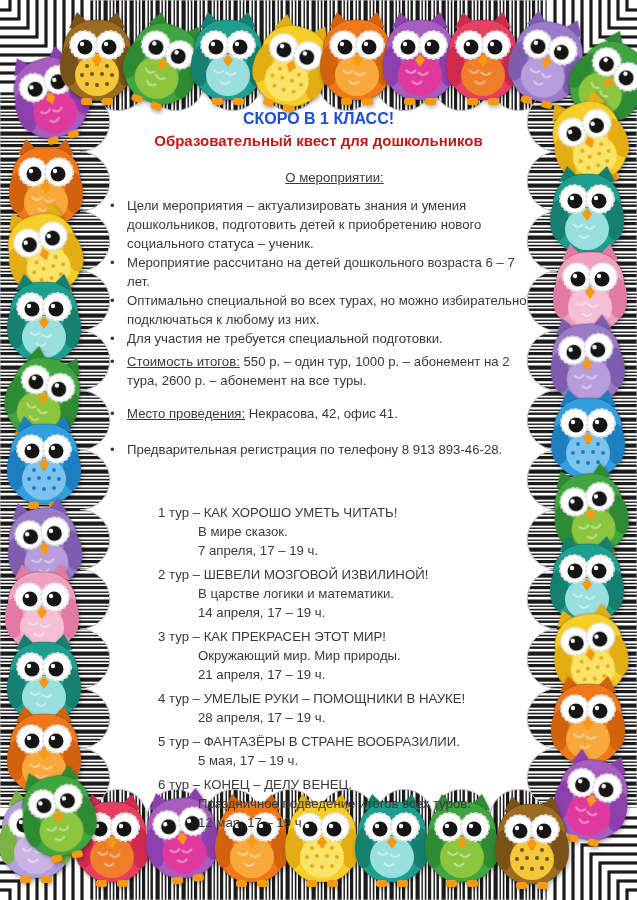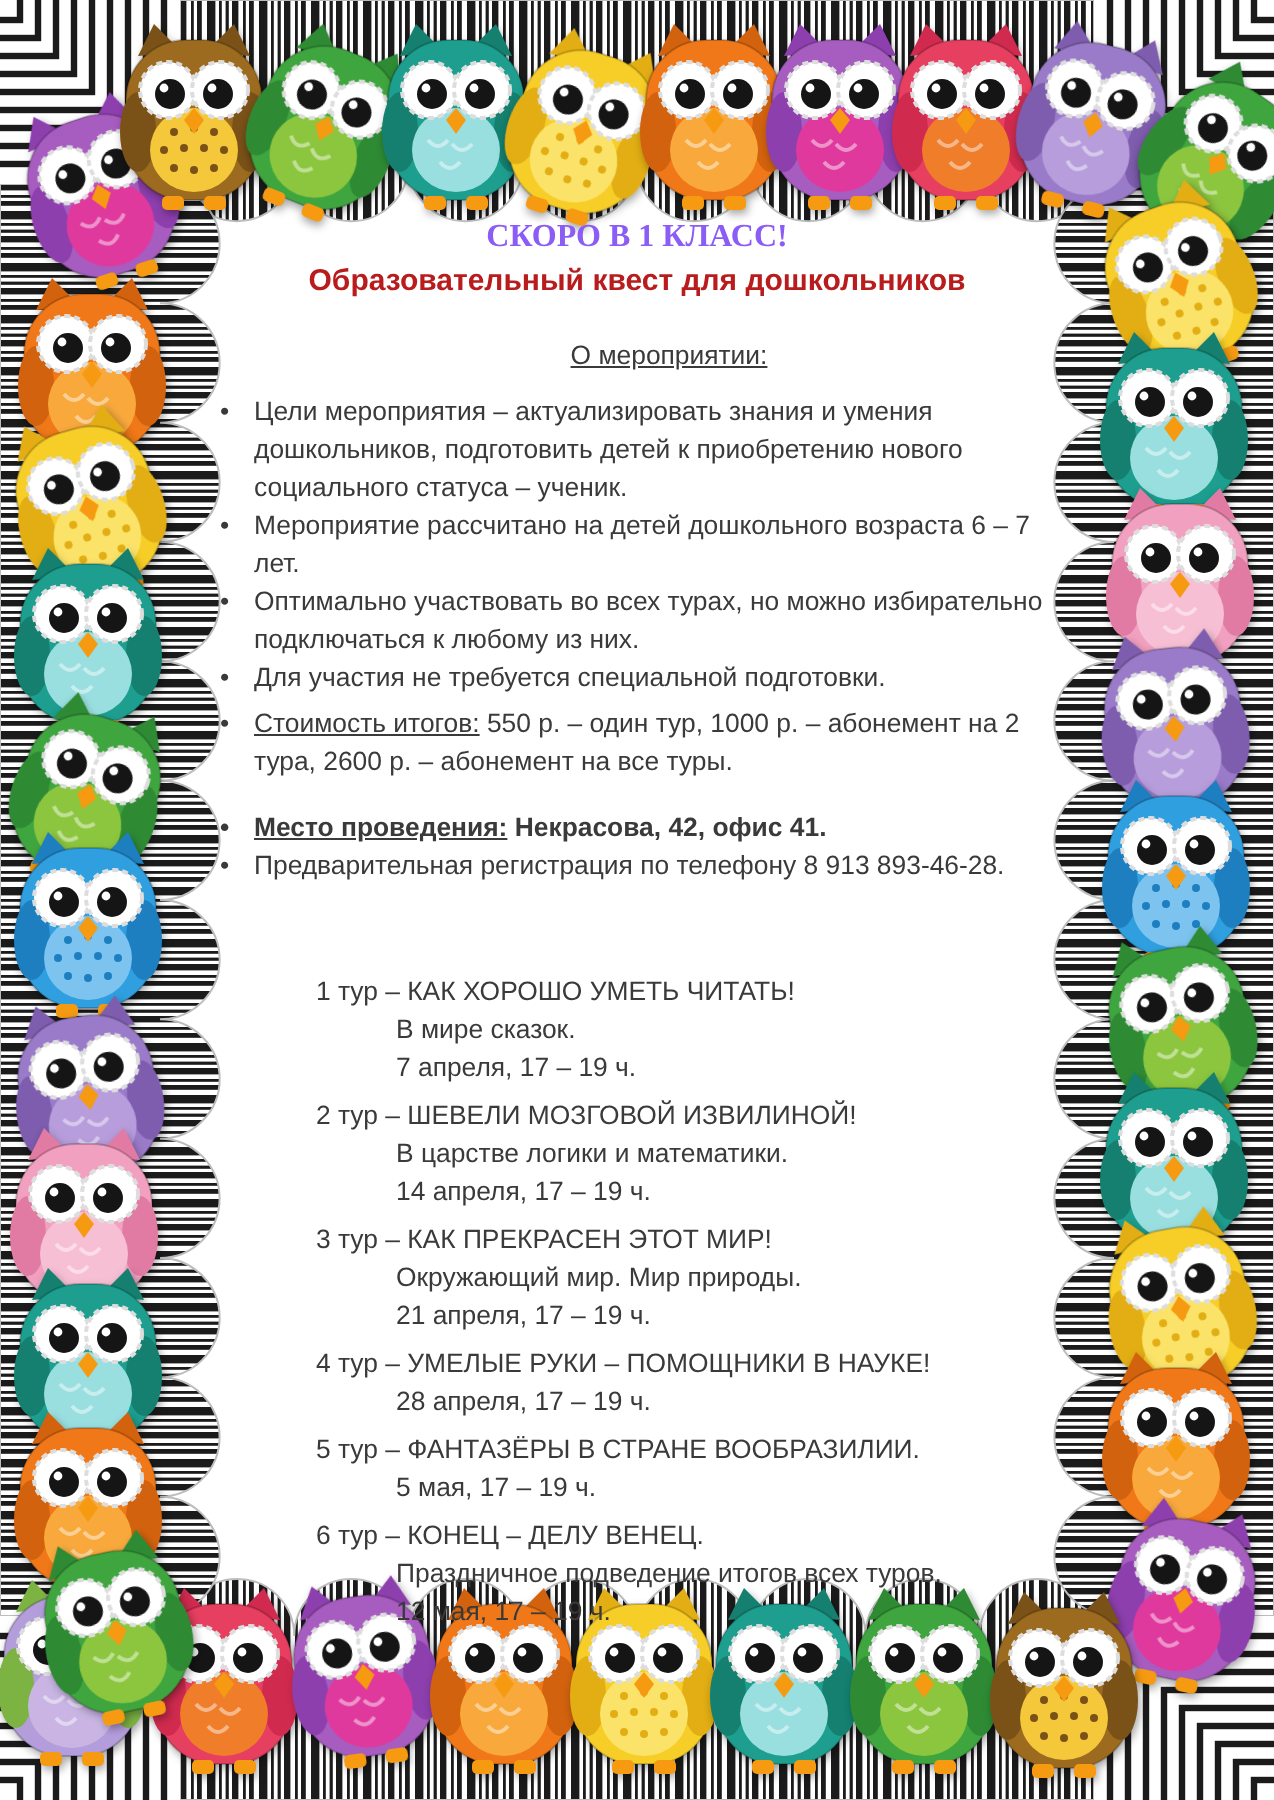--- a/index.html
+++ b/index.html
@@ -21,21 +21,21 @@
   .doc-title{text-align:center;font-weight:700;}
   .title1{font-size:16px;line-height:22px;}
   .title2{font-size:15px;line-height:22px;margin-bottom:16px;}
   .u{text-decoration:underline;}
   .about-heading{padding-left:32px;margin-bottom:9px;text-align:center;}
   ul.bullets{list-style:none;margin:0;padding:0 2px 0 32px;}
   ul.bullets li{position:relative;}
   ul.bullets li::before{content:"\2022";position:absolute;left:-17px;top:0;}
   ul.details{margin-top:4px;}
   li.price{margin-bottom:14px;}
-  li.place{font-weight:bold;}
+  li.place{margin-bottom:17px;}
   .tours{margin-top:44px;padding-left:63px;}
   .tour{margin-bottom:5px;}
   .tour-line{padding-left:40px;}
 </style>
 </head>
 <body>
 
 <div class="page">
   <div id="border-layer">
       <svg class="corner" style="left:0px;top:0px" width="92" height="92" viewBox="0 0 92 92">
@@ -919,29 +919,29 @@
           <circle cx="12" cy="-11" r="7.5" fill="#151515"></circle>
           <circle cx="-15" cy="-14" r="2.2" fill="#fff"></circle>
           <circle cx="9" cy="-14" r="2.2" fill="#fff"></circle>
           <polygon points="0,-4 -5,2 0,9 5,2" fill="#f59a11"></polygon>
           <rect x="-16" y="40" width="11" height="7" rx="2.5" fill="#f59a11"></rect>
           <rect x="5" y="40" width="11" height="7" rx="2.5" fill="#f59a11"></rect>
         </svg></div>
     </div>
 
   <div class="content">
-    <div class="doc-title title1" style="color: #8b5cf6; font-family: Liberation Serif, serif;">СКОРО В 1 КЛАСС!</div>
+    <div class="doc-title title1" style="color: #1d4ed8;">СКОРО В 1 КЛАСС!</div>
     <div class="doc-title title2" style="color: #b91c1c;">Образовательный квест для дошкольников</div>
 
     <div class="about-heading"><span class="u">О мероприятии:</span></div>
 
     <ul class="bullets">
       <li>Цели мероприятия – актуализировать знания и умения дошкольников, подготовить детей к приобретению нового социального статуса – ученик.</li>
       <li>Мероприятие рассчитано на детей дошкольного возраста 6 – 7 лет.</li>
-      <li>Оптимально участвовать во всех турах, но можно избирательно подключаться к любому из них.</li>
+      <li>Оптимально специальной во всех турах, но можно избирательно подключаться к любому из них.</li>
       <li>Для участия не требуется специальной подготовки.</li>
     </ul>
 
     <ul class="bullets details">
       <li class="price"><span class="u">Стоимость итогов:</span><span> 550 р. – один тур, 1000 р. – абонемент на 2 тура, 2600 р. – абонемент на все туры.</span></li>
       <li class="place"><span class="u">Место проведения:</span><span> Некрасова, 42, офис 41.</span></li>
       <li class="reg"><span>Предварительная регистрация по телефону 8 913 893-46-28.</span></li>
     </ul>
 
     <div class="tours">

